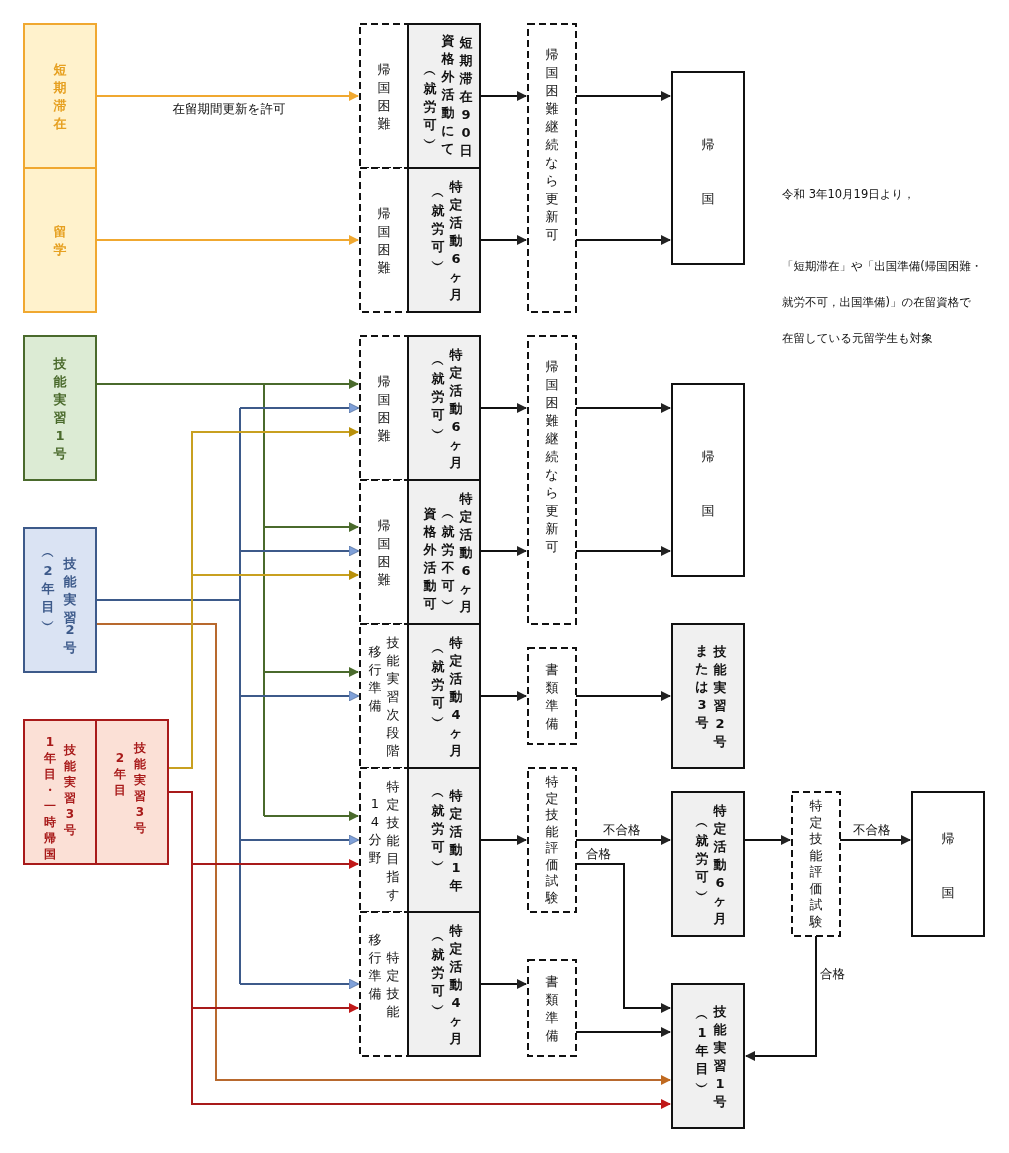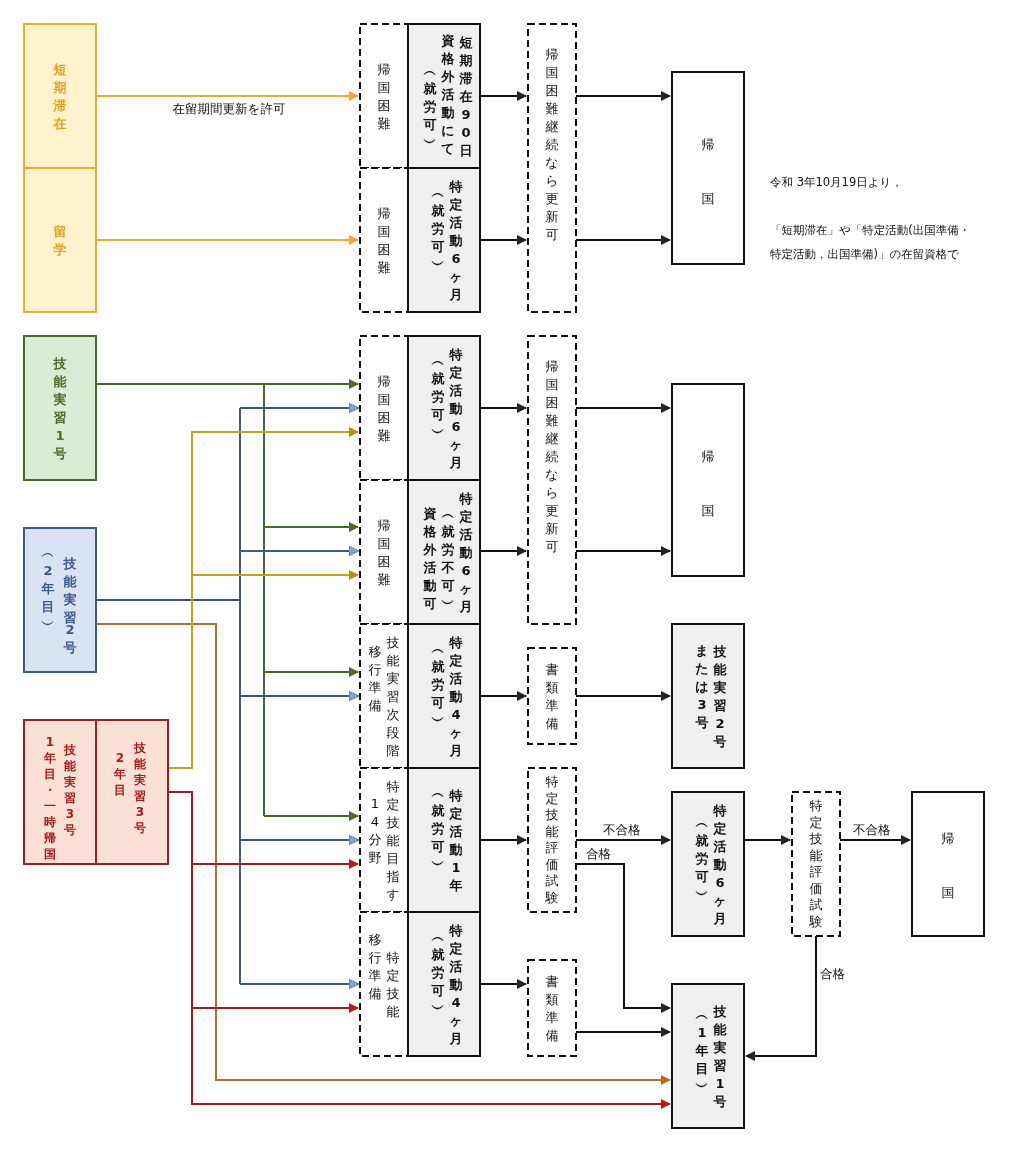--- a/index.html
+++ b/index.html
@@ -1,21 +1,21 @@
 <!DOCTYPE html>
 <html><head>
 <meta charset="utf-8">
 <style>
   html, body { margin: 0; padding: 0; background: #ffffff; }
   body { width: 1009px; height: 1153px; position: relative; overflow: hidden;
          font-family: "DejaVu Sans", sans-serif; }
   svg { position: absolute; left: 0; top: 0; }
   .note { position: absolute; left: 770px; top: 170px; font-size: 11.5px; color: #111;
           line-height: 24px; font-family: "DejaVu Sans", sans-serif; }
-  .note p { margin: 0; }
+  .note p { margin: 12px; }
   .note .gap { height: 24px; }
 </style>
 </head>
 <body>
 
 <svg id="diagram" width="1009" height="1153" viewBox="0 0 1009 1153" xmlns="http://www.w3.org/2000/svg">
   <defs>
     <marker id="ah-black" markerWidth="10" markerHeight="10" refX="9" refY="5" orient="auto" markerUnits="userSpaceOnUse">
         <path d="M0,0 L10,5 L0,10 z" fill="#222"></path>
       </marker>
@@ -456,15 +456,16 @@
       <text x="603" y="834" text-anchor="start" font-size="12.5" fill="#111" font-family="&quot;DejaVu Sans&quot;, sans-serif">不合格</text>
       <text x="586" y="858" text-anchor="start" font-size="12.5" fill="#111" font-family="&quot;DejaVu Sans&quot;, sans-serif">合格</text>
       <text x="853" y="834" text-anchor="start" font-size="12.5" fill="#111" font-family="&quot;DejaVu Sans&quot;, sans-serif">不合格</text>
       <text x="820" y="978" text-anchor="start" font-size="12.5" fill="#111" font-family="&quot;DejaVu Sans&quot;, sans-serif">合格</text>
     </g>
 </svg>
 
 <div class="note">
   <p>令和 3年10月19日より，</p>
   <div class="gap"></div>
-  <p>「短期滞在」や「特定活動(出国準備・</p>
-  <p>特定活動，出国準備)」の在留資格で</p>
+  <p>「短期滞在」や「出国準備(帰国困難・</p>
+  <p>就労不可，出国準備)」の在留資格で</p>
+  <p>在留している元留学生も対象</p>
 </div>
 
 </body></html>

